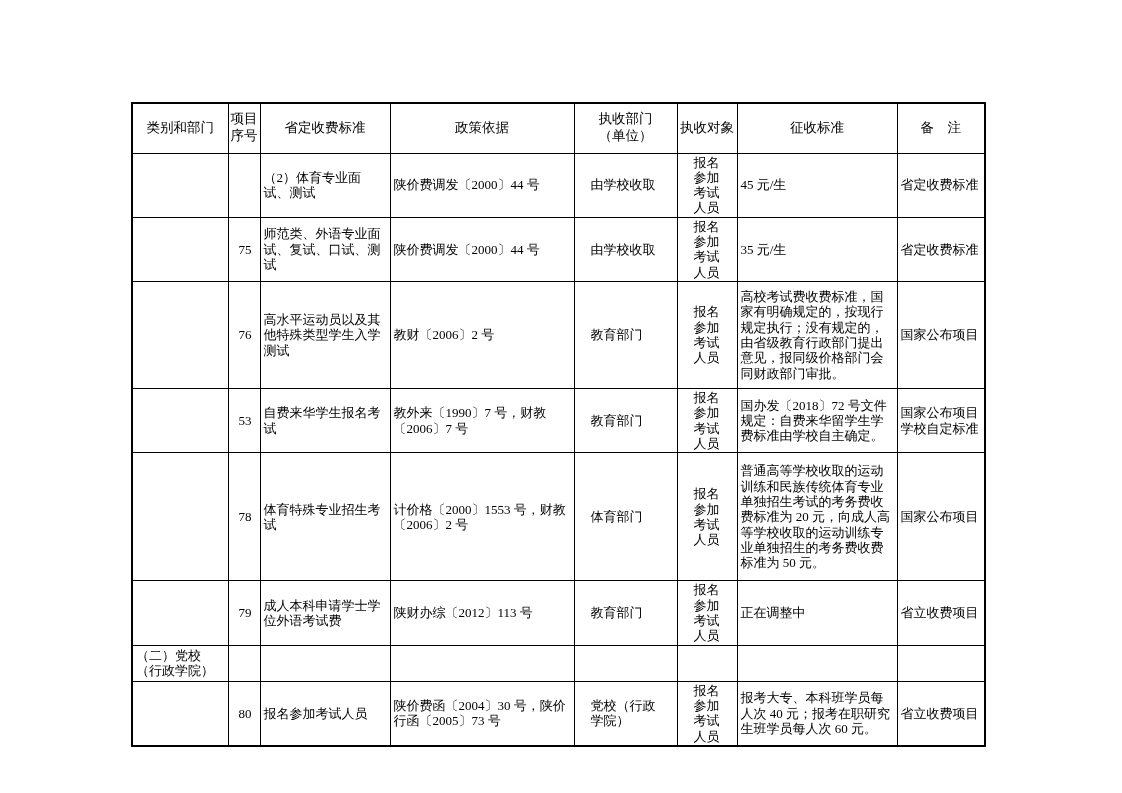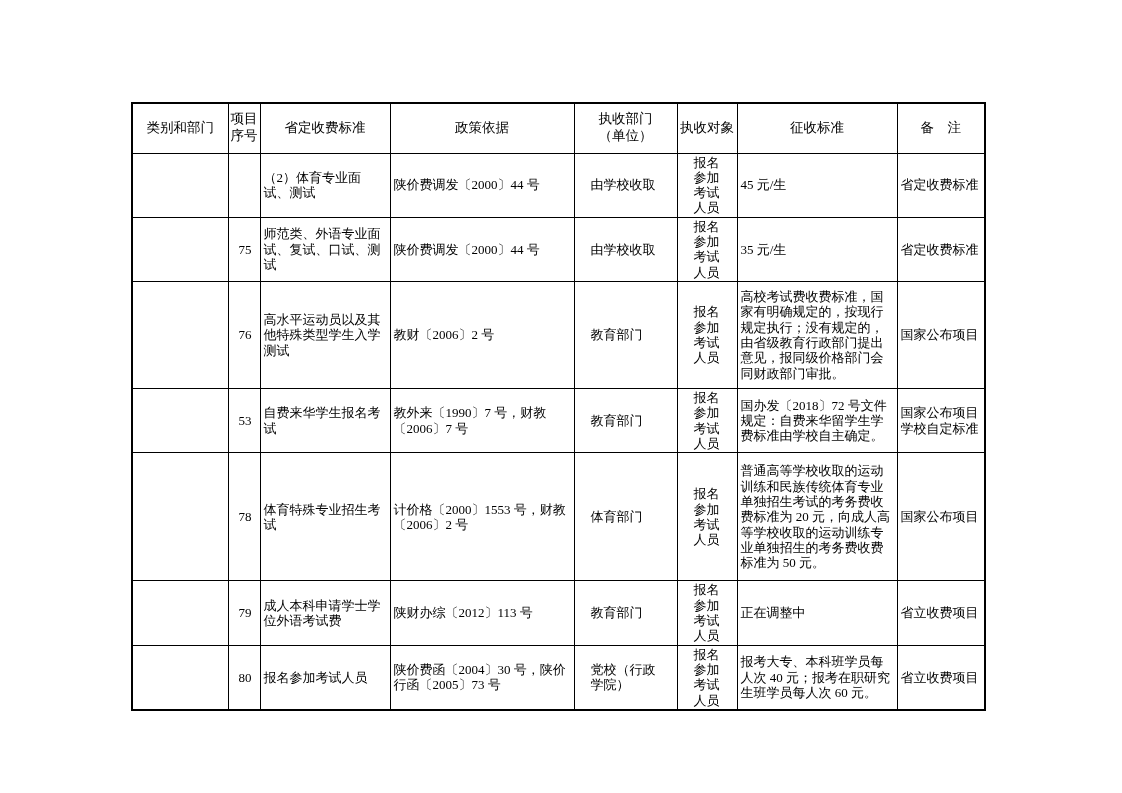--- a/index.html
+++ b/index.html
@@ -142,20 +142,30 @@
       <tr class="r-5">
         <td class="c-category"></td>
         <td class="c-seq">79</td>
         <td class="c-name">成人本科申请学士学位外语考试费</td>
         <td class="c-policy">陕财办综〔2012〕113 号</td>
         <td class="c-collector">教育部门</td>
         <td class="c-payer">报名参加考试人员</td>
         <td class="c-standard">正在调整中</td>
         <td class="c-remark">省立收费项目</td>
       </tr>
+      <tr class="r-6">
+        <td class="c-category">（二）党校（行政学院）</td>
+        <td class="c-seq"></td>
+        <td class="c-name"></td>
+        <td class="c-policy"></td>
+        <td class="c-collector"></td>
+        <td class="c-payer"></td>
+        <td class="c-standard"></td>
+        <td class="c-remark"></td>
+      </tr>
       <tr class="r-7">
         <td class="c-category"></td>
         <td class="c-seq">80</td>
         <td class="c-name">报名参加考试人员</td>
         <td class="c-policy">陕价费函〔2004〕30 号，陕价行函〔2005〕73 号</td>
         <td class="c-collector">党校（行政学院）</td>
         <td class="c-payer">报名参加考试人员</td>
         <td class="c-standard">报考大专、本科班学员每人次 40 元；报考在职研究生班学员每人次 60 元。</td>
         <td class="c-remark">省立收费项目</td>
       </tr>

